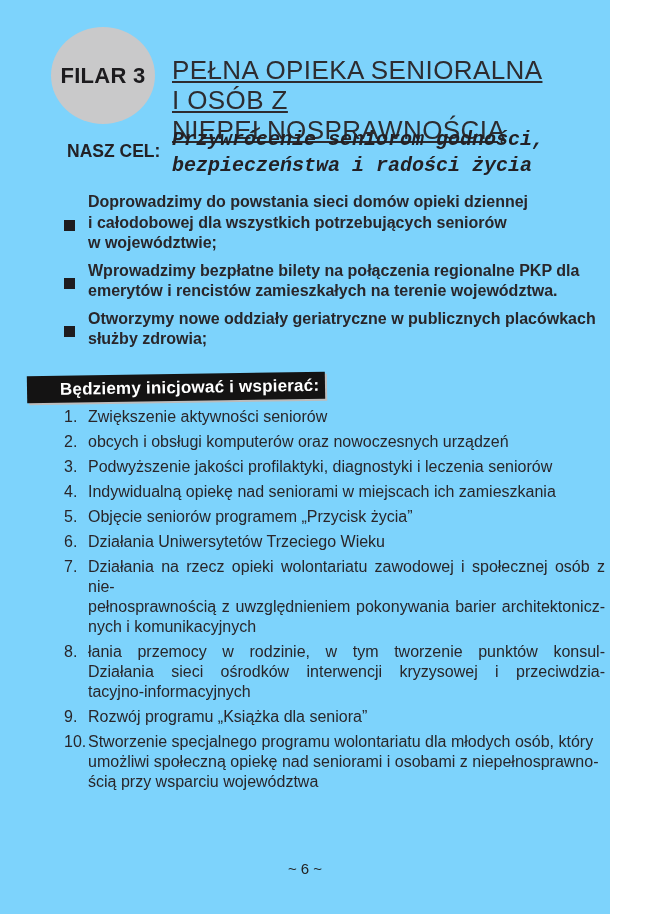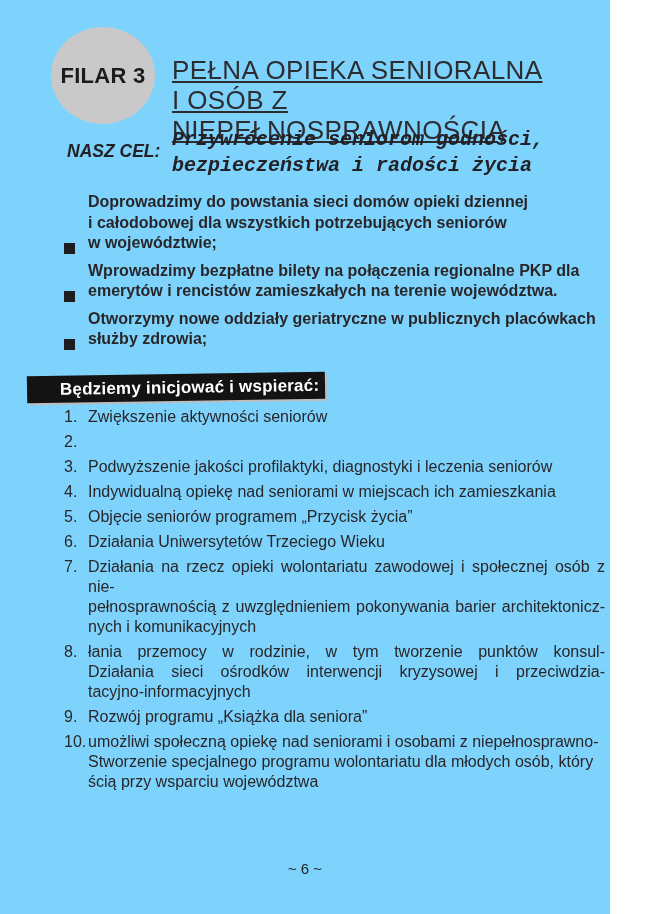--- a/index.html
+++ b/index.html
@@ -45,21 +45,20 @@
     color: #2d2c30;
     white-space: pre-line;
     text-decoration: underline;
   }
   .goal-label {
     position: absolute;
     left: 67px;
     top: 141px;
     font-size: 17.5px;
     font-weight: 700;
-    font-style: italic;
     color: #232125;
   }
   .goal-text {
     position: absolute;
     left: 172px;
     top: 127px;
     font-size: 20px;
     line-height: 26px;
     font-weight: 700;
     font-style: italic;
@@ -68,21 +67,21 @@
     font-family: Liberation Mono, monospace;
   }
   .bullet-list {
     position: absolute;
     left: 64px;
     top: 192px;
     width: 545px;
   }
   .bullet-item {
     display: flex;
-    align-items: flex-end;
+    align-items: center;
     margin-bottom: 7px;
   }
   .bullet-square {
     flex: 0 0 auto;
     width: 11px;
     height: 11px;
     background: #1e1c1f;
     margin-top: 5px;
   }
   .bullet-text {
@@ -197,20 +196,21 @@
       <div class="numbered-item">
         <div class="num-cell">1.</div>
         <div class="num-text">
           <div>Zwiększenie aktywności seniorów</div>
         </div>
       </div>
 
       <div class="numbered-item">
         <div class="num-cell">2.</div>
         <div class="num-text">
+          <div>obcych i obsługi komputerów oraz nowoczesnych urządzeń</div>
         </div>
       </div>
 
       <div class="numbered-item">
         <div class="num-cell">3.</div>
         <div class="num-text">
           <div>Podwyższenie jakości profilaktyki, diagnostyki i leczenia seniorów</div>
         </div>
       </div>
 
@@ -256,22 +256,22 @@
       <div class="numbered-item">
         <div class="num-cell">9.</div>
         <div class="num-text">
           <div>Rozwój programu „Książka dla seniora”</div>
         </div>
       </div>
 
       <div class="numbered-item">
         <div class="num-cell">10.</div>
         <div class="num-text">
+          <div>Stworzenie specjalnego programu wolontariatu dla młodych osób, który</div>
           <div>umożliwi społeczną opiekę nad seniorami i osobami z niepełnosprawno-</div>
-          <div>Stworzenie specjalnego programu wolontariatu dla młodych osób, który</div>
           <div>ścią przy wsparciu województwa</div>
         </div>
       </div>
     </div>
 
   <div class="page-number">~ 6 ~</div>
 
 </div>
 
 </body></html>

